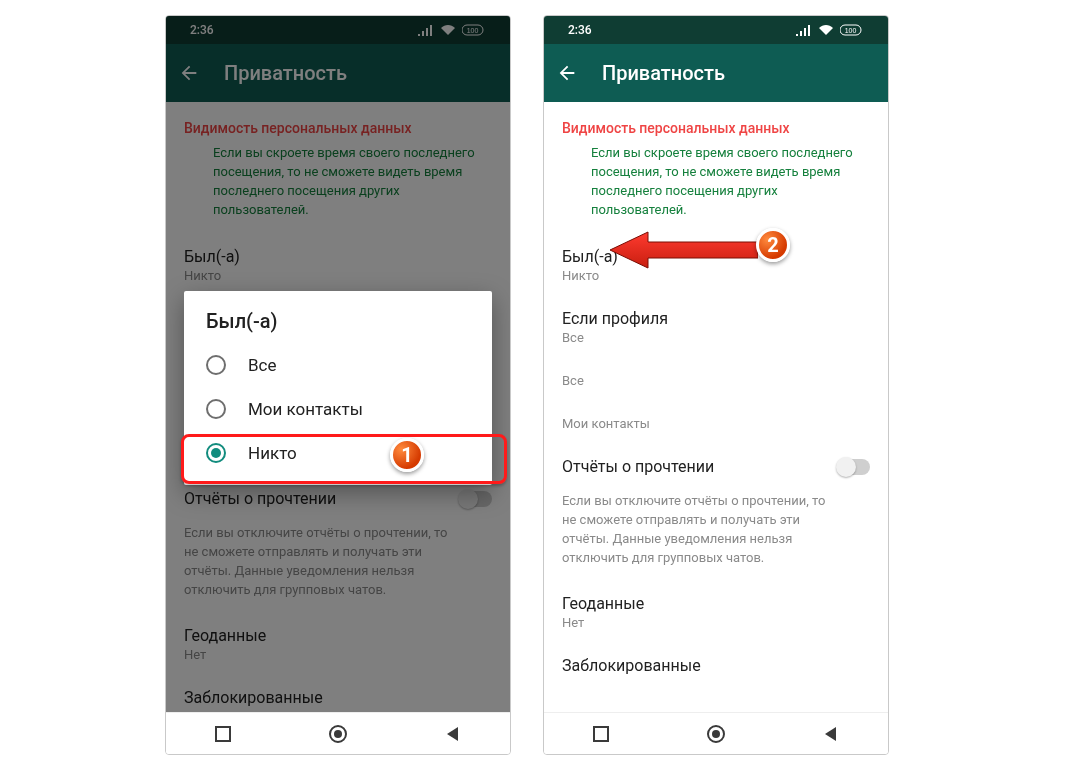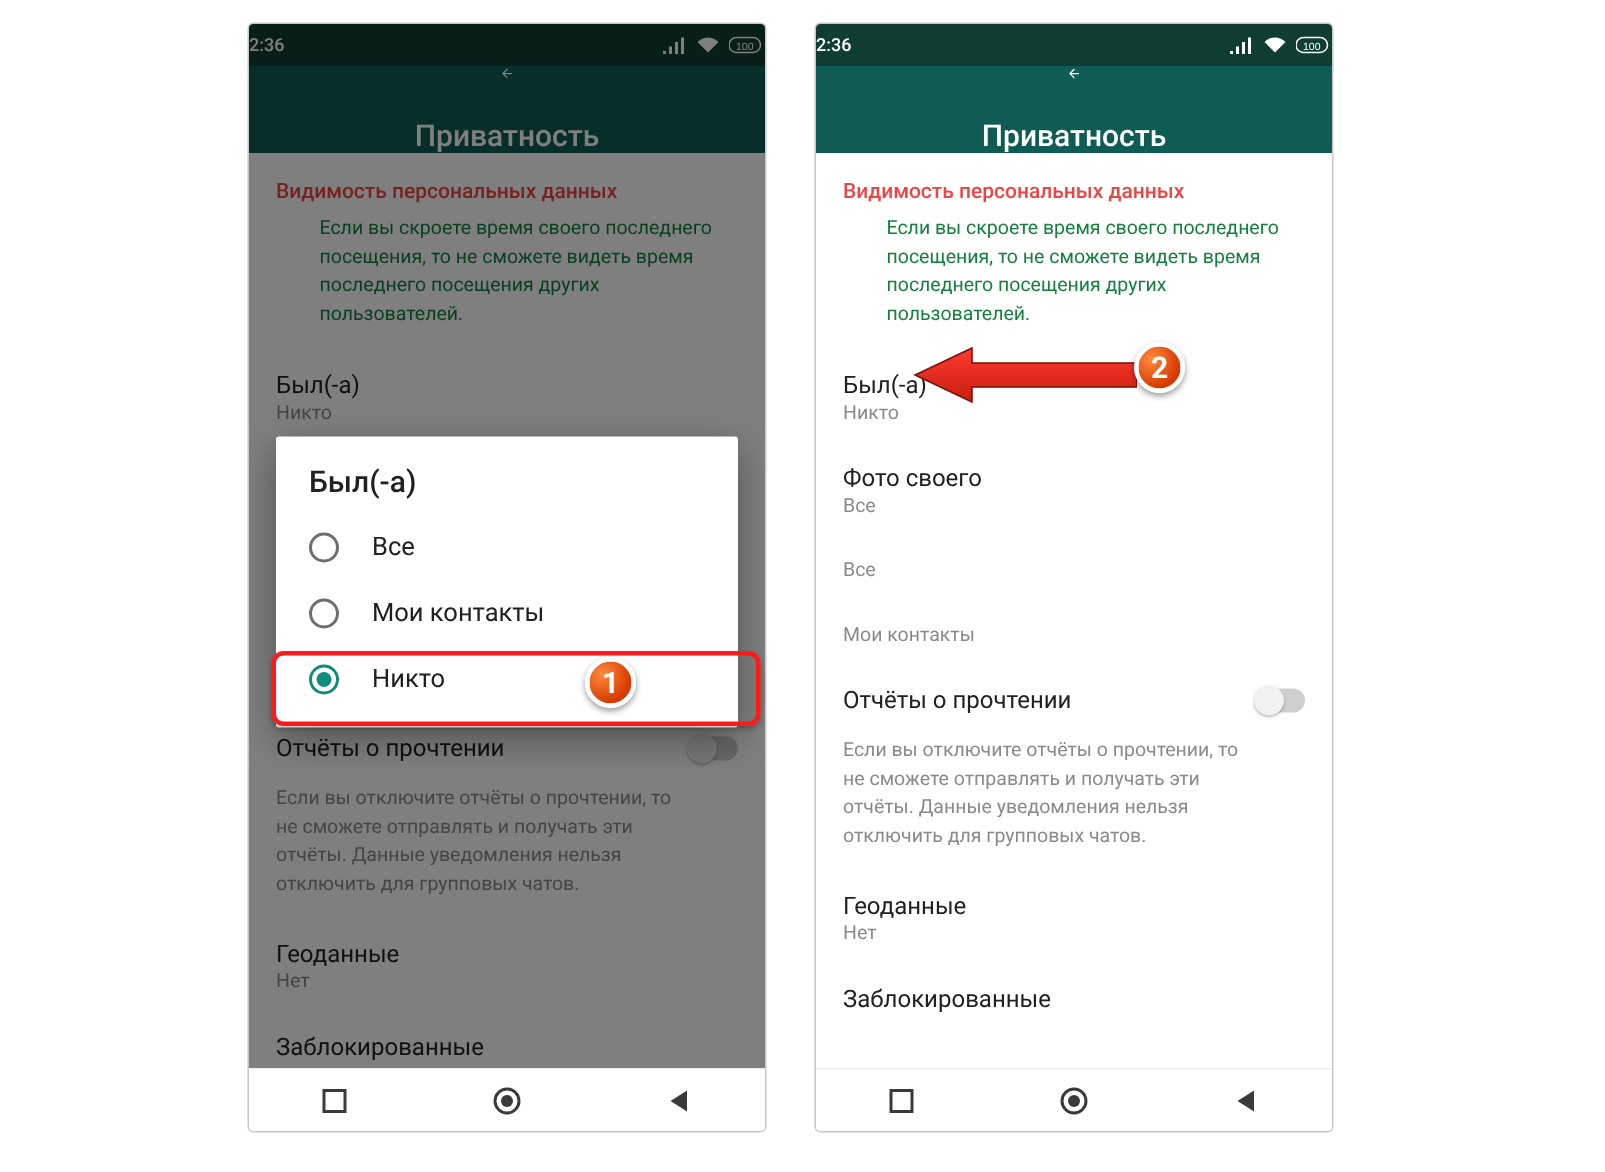--- a/index.html
+++ b/index.html
@@ -23,38 +23,37 @@
   .phone-left  { left: 165px; top: 15px; }
   .phone-right { left: 543px; top: 15px; }
 
   
   .statusbar {
     height: 28px;
     background: #0f3d33;
     color: #fff;
     display: flex;
     align-items: center;
-    padding: 0 0;
+    padding: 0 24px;
     font-size: 12px;
     font-weight: 500;
   }
   .statusbar .spacer { flex: 1; }
   .status-icons { display:flex; align-items:center; gap:6px;}
   .status-icons svg { display:block; }
 
   
   .actionbar {
     height: 58px;
     background: #0e5c53;
     color: #fff;
     display: flex;
     align-items: center;
     padding: 0 12px;
     gap: 24px;
-    flex-direction: column;
   }
   .actionbar .title { font-size: 20px; font-weight: 500; }
 
   
   .content {
     position: relative;
     padding: 0 0 0 0;
     height: calc(100% - 28px - 58px - 42px);
     overflow: hidden;
     color: #212121;
@@ -285,21 +284,21 @@
 
   <div class="content">
     <div class="section-title">Видимость персональных данных</div>
     <div class="section-desc">Если вы скроете время своего последнего посещения, то не сможете видеть время последнего посещения других пользователей.</div>
 
     <div class="setting">
       <div class="label">Был(-а)</div>
       <div class="value">Никто</div>
     </div>
     <div class="setting">
-      <div class="label">Фото своего</div>
+      <div class="label">Если профиля</div>
       <div class="value">Все</div>
     </div>
     <div class="setting">
       <div class="value">Все</div>
     </div>
     <div class="setting">
       <div class="value">Мои контакты</div>
     </div>
     <div class="setting setting-with-toggle">
       <div class="label">Отчёты о прочтении</div>

